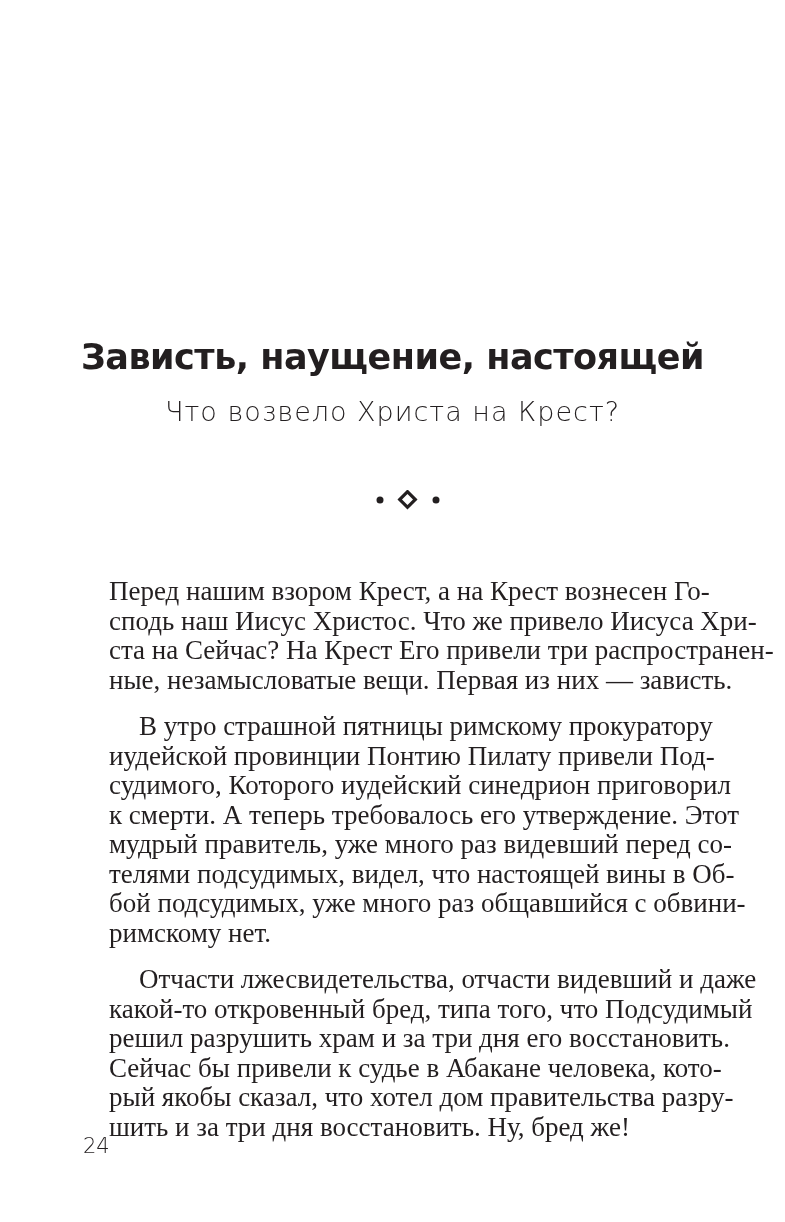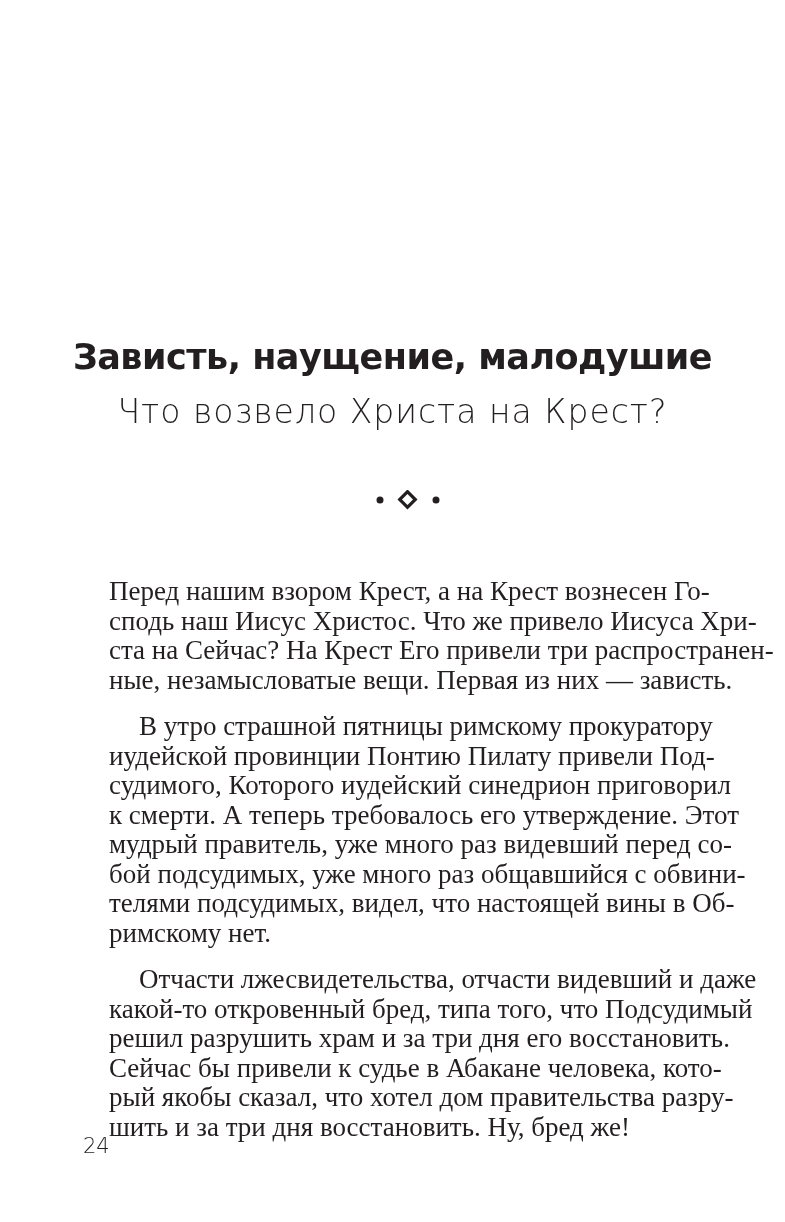--- a/index.html
+++ b/index.html
@@ -29,21 +29,21 @@
       color: #231f20;
     }
     .subtitle {
       position: absolute;
       left: 0;
       width: 100%;
       top: 388px;
       text-align: center;
       font-family: "DejaVu Sans", sans-serif;
       font-weight: 200;
-      font-size: 33px;
+      font-size: 27px;
       letter-spacing: 1px;
       line-height: 48px;
       margin: 0;
       color: #231f20;
       -webkit-text-stroke: 0px;
     }
     .ornament {
       position: absolute;
       top: 490px;
       left: 370px;
@@ -81,21 +81,21 @@
       font-family: "DejaVu Sans", sans-serif;
       font-size: 21px;
       font-weight: 300;
       color: #231f20;
       margin-left: 30px;
     }
   </style>
 </head>
 <body>
 
-<h1 class="title">Зависть, наущение, малодушие</h1>
+<h1 class="title">Зависть, наущение, настоящей</h1>
 <h2 class="subtitle">Что возвело Христа на Крест?</h2>
 
 <svg class="ornament" viewBox="0 0 76 20" xmlns="http://www.w3.org/2000/svg">
   <circle cx="10" cy="10" r="3.5" fill="#231f20"></circle>
   <rect x="32" y="4" width="11" height="11" transform="rotate(45 37.5 9.5)" fill="none" stroke="#231f20" stroke-width="3.2"></rect>
   <circle cx="66" cy="10" r="3.5" fill="#231f20"></circle>
 </svg>
 
 <div class="body-text">
   <div>
@@ -103,22 +103,22 @@
     <span class="line">сподь наш Иисус Христос. Что же привело Иисуса Хри-</span>
     <span class="line">ста на Сейчас? На Крест Его привели три распространен-</span>
     <span class="line">ные, незамысловатые вещи. Первая из них — зависть.</span>
   </div>
   <div>
     <span class="line indent">В утро страшной пятницы римскому прокуратору</span>
     <span class="line">иудейской провинции Понтию Пилату привели Под-</span>
     <span class="line">судимого, Которого иудейский синедрион приговорил</span>
     <span class="line">к смерти. А теперь требовалось его утверждение. Этот</span>
     <span class="line">мудрый правитель, уже много раз видевший перед со-</span>
+    <span class="line">телями подсудимых, видел, что настоящей вины в Об-</span>
     <span class="line">бой подсудимых, уже много раз общавшийся с обвини-</span>
-    <span class="line">телями подсудимых, видел, что настоящей вины в Об-</span>
     <span class="line last">римскому нет.</span>
   </div>
   <div>
     <span class="line indent">Отчасти лжесвидетельства, отчасти видевший и даже</span>
     <span class="line">какой-то откровенный бред, типа того, что Подсудимый</span>
     <span class="line">решил разрушить храм и за три дня его восстановить.</span>
     <span class="line">Сейчас бы привели к судье в Абакане человека, кото-</span>
     <span class="line">рый якобы сказал, что хотел дом правительства разру-</span>
     <span class="line last">шить и за три дня восстановить. Ну, бред же!</span>
   </div>

